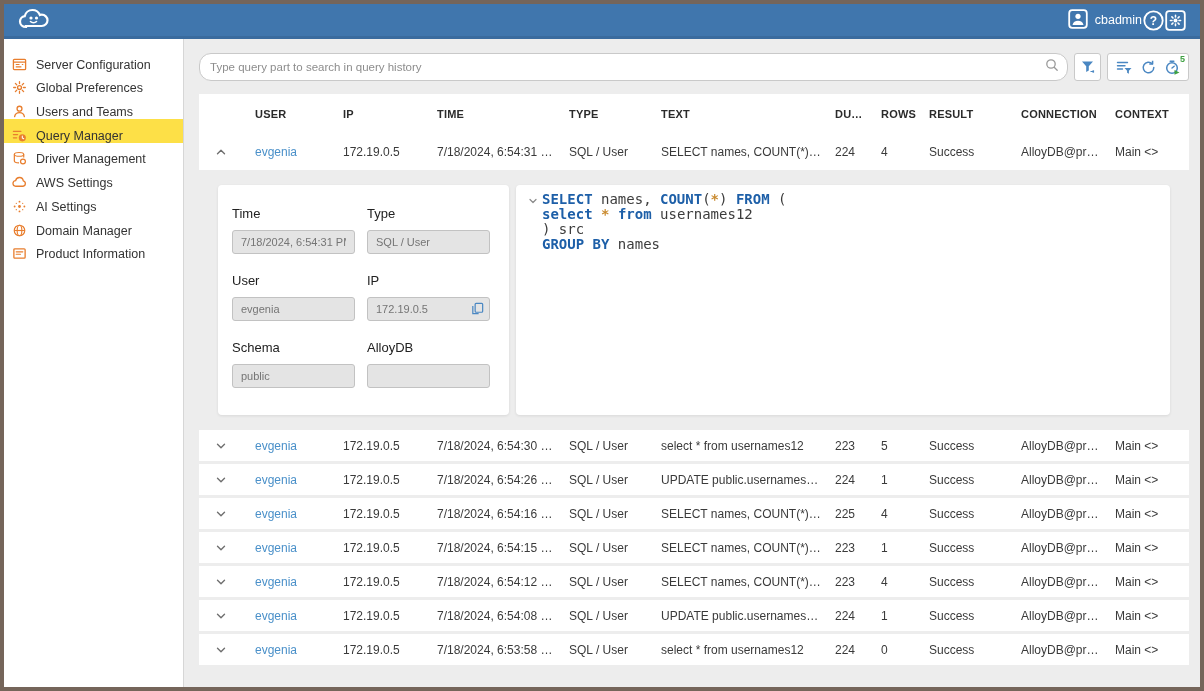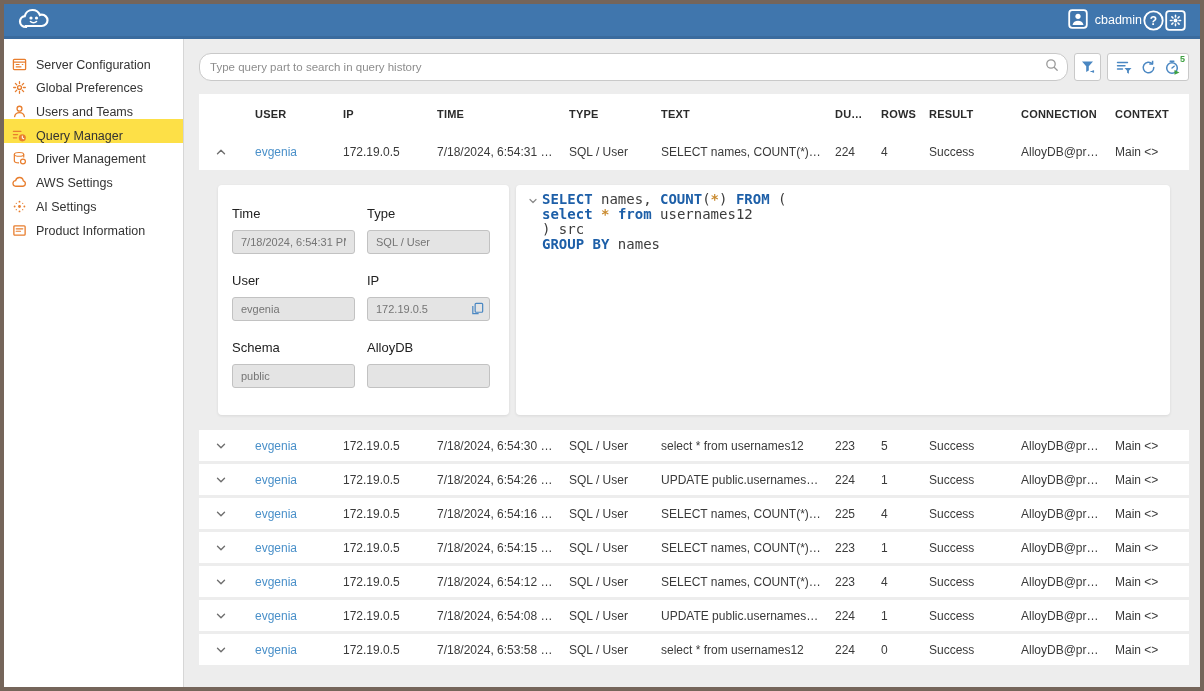--- a/index.html
+++ b/index.html
@@ -167,20 +167,28 @@
               <circle cx="13.2" cy="8" r="1"></circle>
               <circle cx="4.6" cy="4.6" r=".7"></circle>
               <circle cx="11.4" cy="4.6" r=".7"></circle>
               <circle cx="4.6" cy="11.4" r=".7"></circle>
               <circle cx="11.4" cy="11.4" r=".7"></circle>
             </svg></span>
           <span>AI Settings</span>
         </div>
         <div class="side-item">
           <span style="line-height: 0;"><svg width="15" height="15" viewBox="0 0 16 16" fill="none">
+              <circle cx="8" cy="8" r="5.6" stroke="#e87e2e" stroke-width="1.3"></circle>
+              <ellipse cx="8" cy="8" rx="2.5" ry="5.6" stroke="#e87e2e" stroke-width="1.2"></ellipse>
+              <path d="M2.4 8h11.2" stroke="#e87e2e" stroke-width="1.2"></path>
+            </svg></span>
+          <span>Domain Manager</span>
+        </div>
+        <div class="side-item">
+          <span style="line-height: 0;"><svg width="15" height="15" viewBox="0 0 16 16" fill="none">
               <rect x="2" y="3" width="12" height="10" rx="1" stroke="#e87e2e" stroke-width="1.4"></rect>
               <path d="M4.5 6.2h7M4.5 8.8h4.5" stroke="#e87e2e" stroke-width="1.3" stroke-linecap="round"></path>
             </svg></span>
           <span>Product Information</span>
         </div>
       </aside>
 
     <main class="main">
 
       <div class="toolbar">

